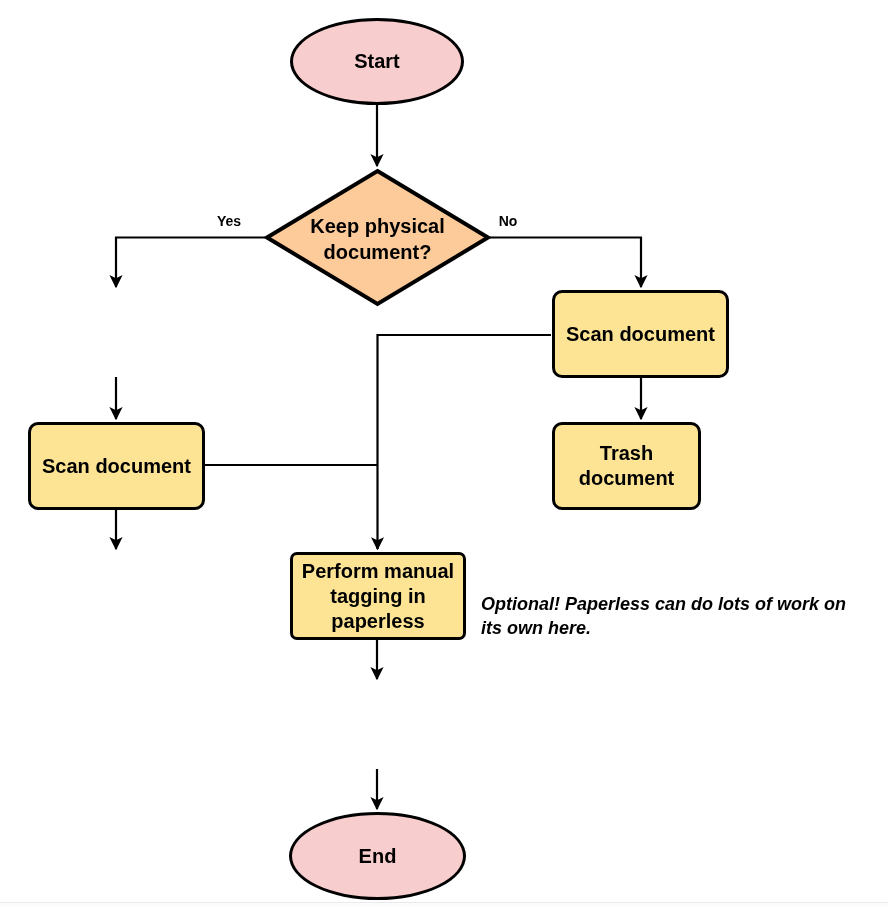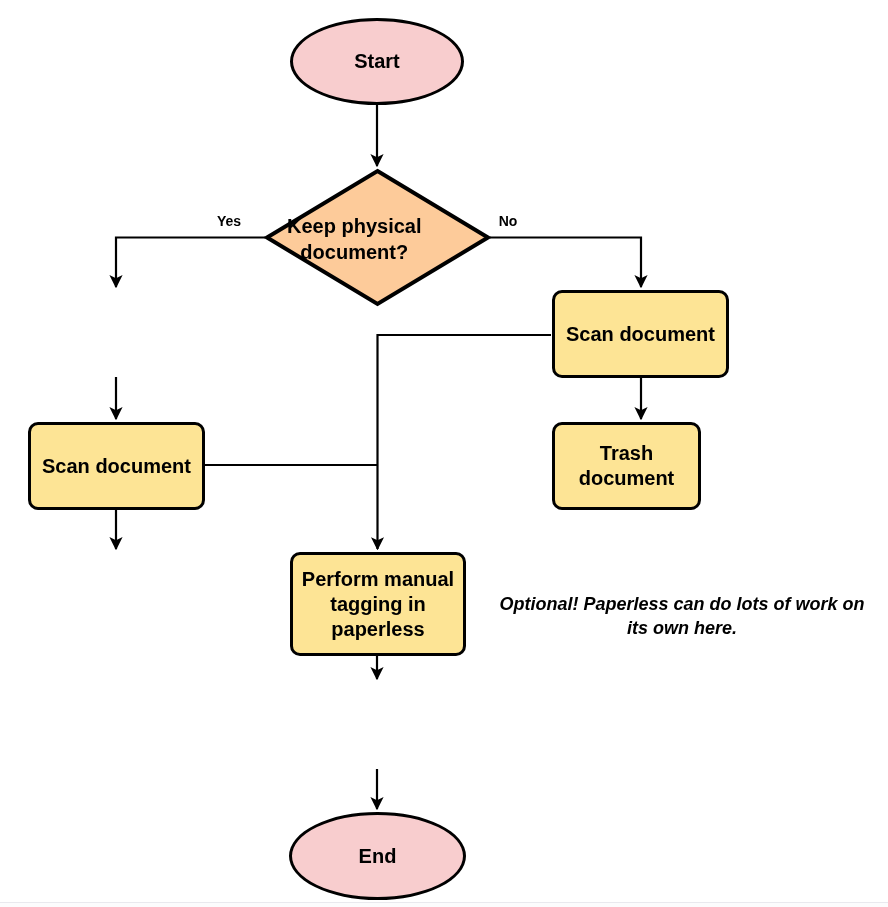--- a/index.html
+++ b/index.html
@@ -53,20 +53,21 @@
   .process {
     background: var(--process-fill, #FDE495);
     border: 3px solid var(--stroke, #000000);
     border-radius: 10px;
   }
   .decision-label {
     position: absolute;
     z-index: 2;
     display: flex;
     align-items: center;
+    justify-content: center;
     text-align: center;
     font-size: 20px;
     line-height: 26px;
     white-space: pre-line;
     color: #000000;
   }
   .edge-label {
     position: absolute;
     z-index: 2;
     font-size: 14px;
@@ -75,21 +76,21 @@
     text-align: center;
   }
   .note {
     position: absolute;
     z-index: 2;
     font-size: 18px;
     line-height: 24px;
     font-style: italic;
     color: #000000;
     white-space: pre-line;
-    text-align: center;
+    text-align: left;
   }
   .bottom-strip {
     position: absolute;
     left: 0;
     top: 902px;
     width: 888px;
     height: 5px;
     border-top: 1px solid #e9e9ee;
     background: #fcfcfd;
     z-index: 0;
@@ -139,21 +140,21 @@
 
 
   <div class="node process" style="left:552px; top:290px; width:177px; height:88px;">
     <span>Scan document</span>
   </div>
 
   <div class="node process" style="left:552px; top:422px; width:149px; height:88px;align-items:center;">
     <span>Trash document</span>
   </div>
 
-  <div class="node process" style="left:290px; top:552px; width:176px; height:104px;">
+  <div class="node process" style="left:290px; top:552px; width:176px; height:88px;border-radius:7px;">
     <span>Perform manual
 tagging in
 paperless</span>
   </div>
 
   <div class="note" style="left:481px; top:592px; width:402px;">Optional! Paperless can do lots of work on
 its own here.</div>
 
 
   <div class="node terminal" style="left:289px; top:812px; width:177px; height:88px;">

